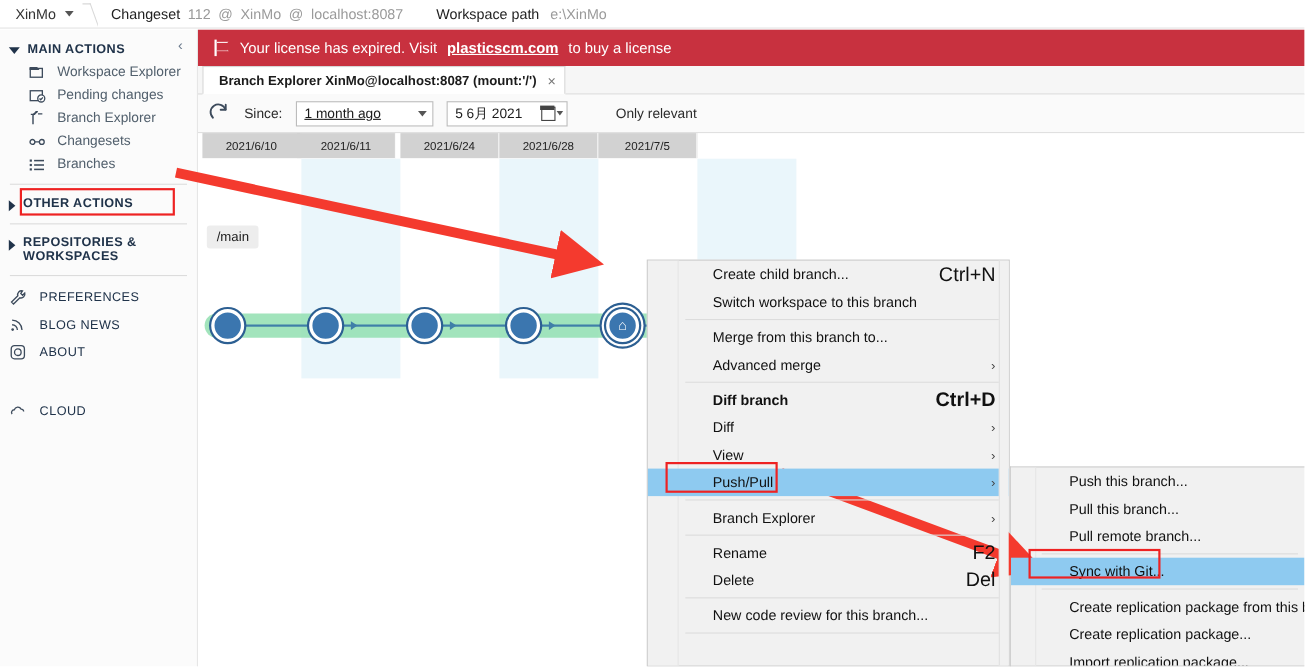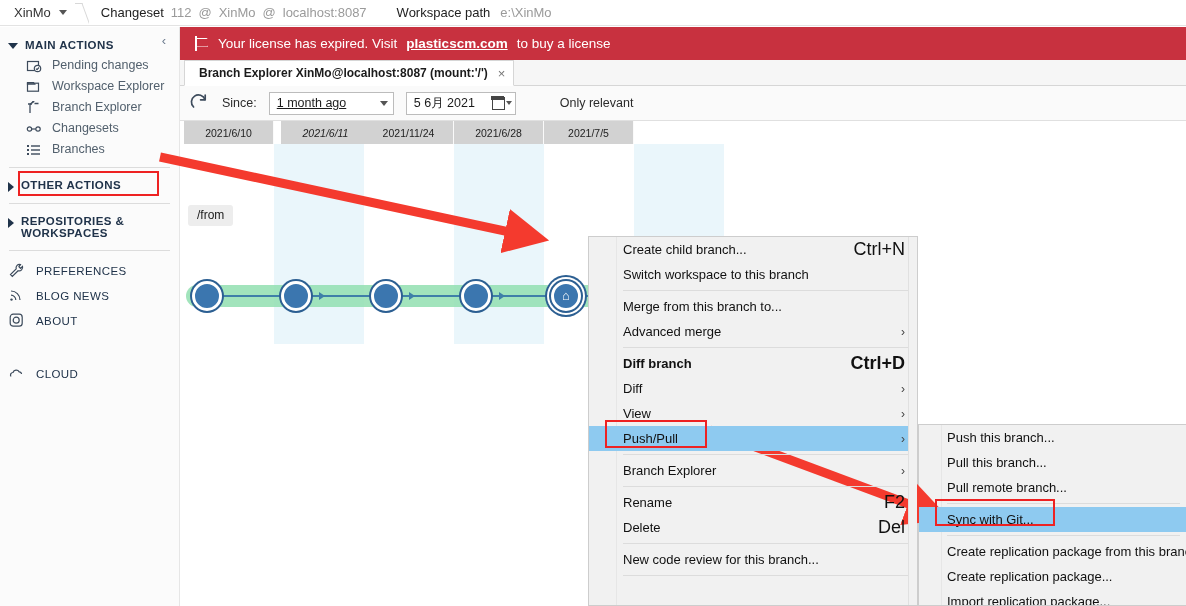--- a/index.html
+++ b/index.html
@@ -193,21 +193,21 @@
   
   #ctx-menu {
     position:absolute; left:588px; top:236px; width:330px; height:370px;
     background:#f1f1f1; border:1px solid #cdcdcd;
     font-size:13px; color:#111;
   }
   .mi {
     position:relative; height:25px; display:flex; align-items:center;
     padding-left:34px; padding-right:12px; cursor:pointer;
   }
-  .mi .txt { flex:1 1 auto; white-space:nowrap; }
+  .mi .txt { flex:1 1 auto; white-space:nowrap;margin-left:25px; }
   .mi .sc { color:#111; font-size:18px; }
   .mi .sub-arrow { color:#444; font-size:12px; margin-left:8px; }
   .mi.bold .txt, .mi.bold .sc { font-weight:bold; }
   .mi.sel { background:#8ecaf0; }
   .mi-sep { height:1px; background:#dcdcdc; margin:3px 6px 3px 34px; }
   #ctx-menu::before{
     content:""; position:absolute; left:0; top:0; width:27px; height:100%;
     background:#f1f1f1; border-right:1px solid #e6e6e6;
   }
   .mi, .mi-sep { position:relative; z-index:2; }
@@ -276,36 +276,36 @@
     <div id="collapse-btn">‹</div>
 
     <div class="sec-head" style="margin-top:8px;">
       <span class="tri-down"></span>
       <span>MAIN ACTIONS</span>
     </div>
 
     <div class="nav-item">
       <span class="ico">
         <svg width="17" height="16" viewBox="0 0 17 16">
+            <path d="M1.5 3.5h6l1.2 1.6H1.5z" fill="none" stroke="#3d4b5c" stroke-width="1.2"></path>
+            <rect x="1.5" y="4.2" width="11" height="8" fill="none" stroke="#3d4b5c" stroke-width="1.2"></rect>
+          </svg>
+      </span>
+      <span class="lbl">Workspace Explorer</span>
+    </div>
+
+    <div class="nav-item">
+      <span class="ico">
+        <svg width="17" height="16" viewBox="0 0 17 16">
             <rect x="1.5" y="3.5" width="11" height="9" fill="none" stroke="#3d4b5c" stroke-width="1.2"></rect>
             <circle cx="11.5" cy="10.5" r="3.2" fill="#fff" stroke="#3d4b5c" stroke-width="1.2"></circle>
             <path d="M9.9 10.6l1.1 1.1 2-2.2" fill="none" stroke="#3d4b5c" stroke-width="1.2"></path>
           </svg>
       </span>
       <span class="lbl">Pending changes</span>
-    </div>
-
-    <div class="nav-item">
-      <span class="ico">
-        <svg width="17" height="16" viewBox="0 0 17 16">
-            <path d="M1.5 3.5h6l1.2 1.6H1.5z" fill="none" stroke="#3d4b5c" stroke-width="1.2"></path>
-            <rect x="1.5" y="4.2" width="11" height="8" fill="none" stroke="#3d4b5c" stroke-width="1.2"></rect>
-          </svg>
-      </span>
-      <span class="lbl">Workspace Explorer</span>
     </div>
 
     <div class="nav-item">
       <span class="ico">
         <svg width="17" height="16" viewBox="0 0 17 16">
             <path d="M4 13V5M4 5c0-2 3-2 3-4M4 5c0-2 4-2 4-4" fill="none" stroke="#3d4b5c" stroke-width="1.3"></path>
             <path d="M2 4h4M8.5 3.5h4" stroke="#3d4b5c" stroke-width="1.3"></path>
           </svg>
       </span>
       <span class="lbl">Branch Explorer</span>
@@ -421,32 +421,32 @@
         <span class="cal">
           <span class="cal-glyph"></span>
           <span class="caret" style="width:0;height:0;border-left:3.5px solid transparent;border-right:3.5px solid transparent;border-top:4.5px solid #555;display:inline-block;"></span>
         </span>
       </div>
       <span id="only-relevant">Only relevant</span>
     </div>
 
     <div id="timeline">
         <div class="tl-cell" style="left: 4px; width: 90px;">2021/6/10</div>
-        <div class="tl-cell" style="left: 101px; width: 90px; font-style: italic;">2021/6/11</div>
-        <div class="tl-cell" style="left: 184px; width: 90px;">2021/11/24</div>
+        <div class="tl-cell" style="left: 90px; width: 90px;">2021/6/11</div>
+        <div class="tl-cell" style="left: 184px; width: 90px;">2021/6/24</div>
         <div class="tl-cell" style="left: 274px; width: 90px;">2021/6/28</div>
         <div class="tl-cell" style="left: 364px; width: 90px;">2021/7/5</div>
       </div>
 
     <div id="canvas">
       <div class="band" style="left:94px;width:90px;"></div>
       <div class="band" style="left:274px;width:90px;"></div>
       <div class="band" style="left:454px;width:90px;"></div>
 
-      <div id="main-label">/from</div>
+      <div id="main-label">/main</div>
 
       <div class="branch-bar" style="left:6px; top:141px; width:578px;"></div>
       <div class="branch-line" style="left:20px; top:151px; width:550px;"></div>
 
       <div class="arrowhead" style="left:139px; top:148px; transform:scaleX(-1);"></div>
       <div class="arrowhead" style="left:229px; top:148px; transform:scaleX(-1);"></div>
       <div class="arrowhead" style="left:319px; top:148px; transform:scaleX(-1);"></div>
       <div class="arrowhead" style="left:409px; top:148px; transform:scaleX(-1);"></div>
 
       <div class="node" style="left:12px; top:137px;"></div>

